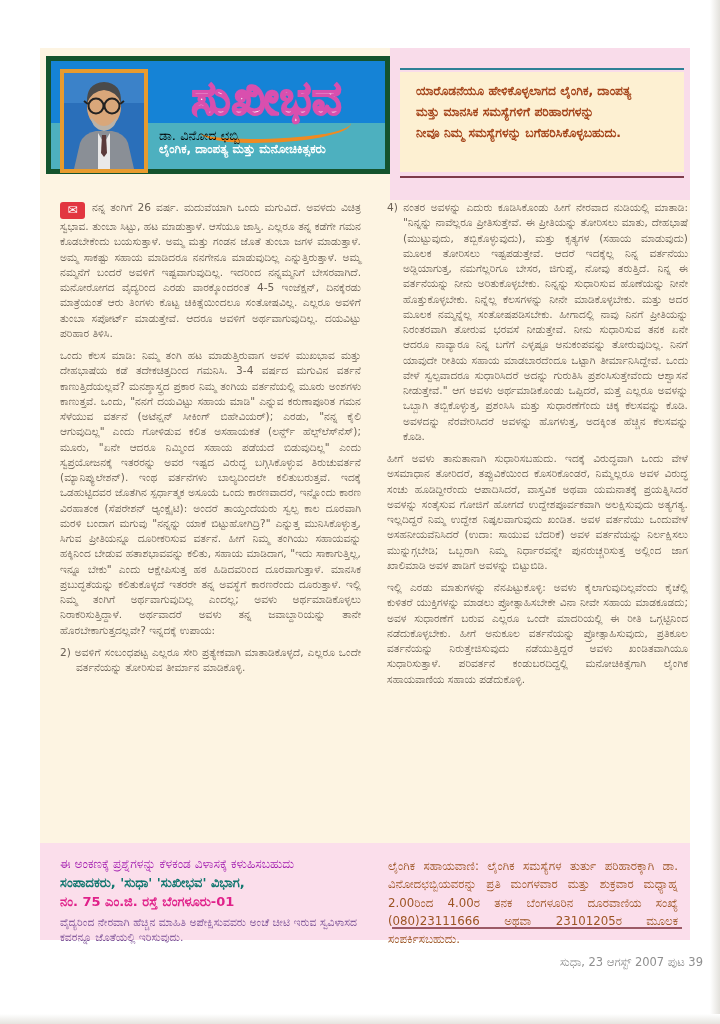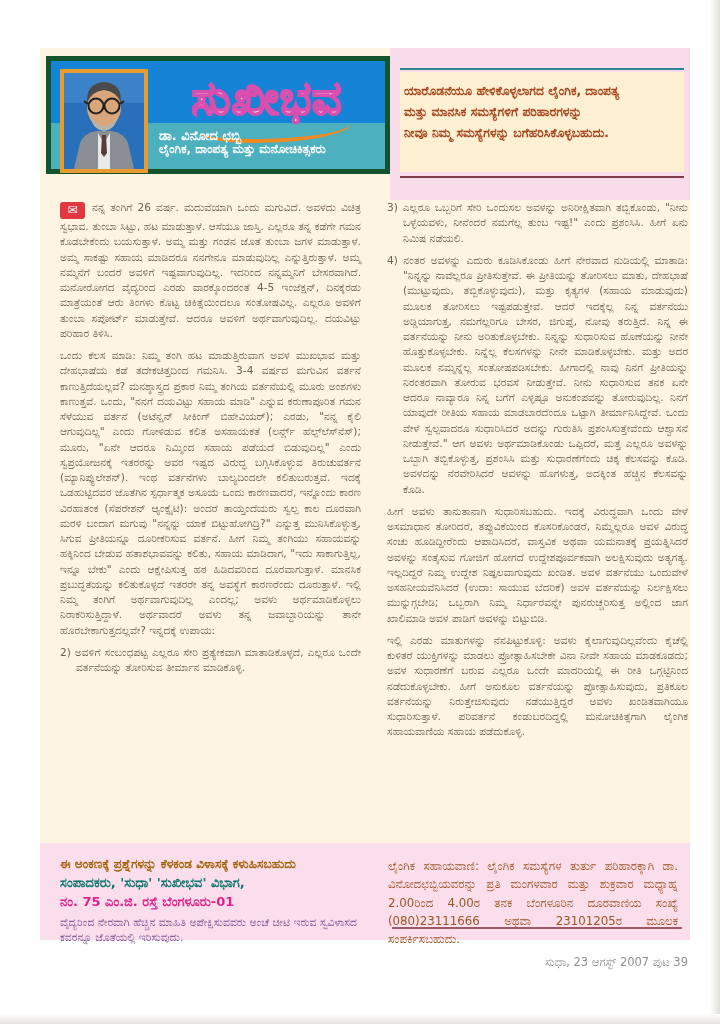--- a/index.html
+++ b/index.html
@@ -12,48 +12,48 @@
   .content-bg { position:absolute; left:40px; top:48px; width:650px; height:795px; background:#fdf4e2; }
 
   
   .masthead { position:absolute; left:46px; top:56px; width:344px; height:118px; background:#1583d6; border:5px solid #14532d; box-sizing:border-box; }
   .teal-band { position:absolute; left:0; right:0; bottom:0; height:46px; background:#4db0bf; }
   .photo-frame { position:absolute; left:9px; top:8px; width:88px; height:104px; border:4px solid #e89b2e; background:#2a6fba; box-sizing:border-box; z-index:3; }
   .photo-frame svg { display:block; width:100%; height:100%; }
   .mast-title { position:absolute; left:100px; top:4px; width:232px; height:66px; text-align:center; font-size:46px; font-weight:bold; color:#ffffff; letter-spacing:1px;
     -webkit-text-stroke:2px #d94fae; text-shadow:0 0 2px #d94fae; z-index:2; line-height:66px; }
   .swoosh { position:absolute; left:150px; top:52px; width:150px; height:26px; border-bottom:4px solid #f08a20; border-radius:0 0 80% 40%; z-index:1; }
-  .author-name { position:absolute; left:108px; bottom:25px; color:#ffffff; font-size:13px; font-weight:bold; z-index:2; }
+  .author-name { position:absolute; left:108px; bottom:25px; color:#000000; font-size:13px; font-weight:normal; z-index:2; }
   .author-title { position:absolute; left:108px; bottom:13px; color:#ffffff; font-size:12px; font-weight:bold; z-index:2; }
 
   
   .intro-panel { position:absolute; left:390px; top:48px; width:300px; height:152px; background:#f9dcea; }
   .intro-topline { position:absolute; left:10px; right:6px; top:20px; height:2px; background:#2e8196; }
-  .intro-card { position:absolute; left:10px; right:6px; top:24px; height:100px; background:#fdf0d2; padding:9px 12px 0 4px; box-sizing:border-box; }
+  .intro-card { position:absolute; left:10px; right:6px; top:24px; height:100px; background:#fdf0d2; padding:9px 12px 0 16px; box-sizing:border-box; }
   .intro-card div { color:#a34218; font-size:12.3px; font-weight:bold; line-height:1.72; }
   .intro-bottomline { position:absolute; left:10px; right:6px; bottom:22px; height:2px; background:#7e3b4a; }
 
   
   .body-cols { position:absolute; left:48px; top:200px; width:640px; height:642px; display:flex; gap:14px; overflow:hidden; }
   .col { width:313px; font-size:10.6px; line-height:1.44; color:#6b6156; text-align:justify; }
   .col p { margin:0 0 7px 12px; }
   .pt { padding-left:16px; text-indent:-16px; }
   .env { display:inline-block; width:25px; height:17px; background:#e23640; border-radius:3px; color:#ffffff; font-size:12px; line-height:16px; text-align:center; margin-right:7px; vertical-align:-3px; }
 
   
   .bottom-band { position:absolute; left:40px; top:843px; width:650px; height:97px; background:#fbdeeb; }
   .band-left { position:absolute; left:20px; top:14px; width:320px; }
-  .band-h  { color:#a16207; font-size:12.2px; font-weight:bold; margin-bottom:4px; }
+  .band-h  { color:#a21caf; font-size:12.2px; font-weight:normal; margin-bottom:4px; }
   .band-a1 { color:#0f766e; font-size:13px; font-weight:bold; margin-bottom:3px; }
   .band-a2 { color:#e0218a; font-size:13px; font-weight:bold; margin-bottom:5px; }
   .band-note { color:#7b5096; font-size:10.8px; line-height:1.4; }
   .band-right { position:absolute; left:348px; top:14px; width:290px; color:#9c5423; font-size:11.8px; line-height:1.55; text-align:justify; }
   .band-rule { position:absolute; left:352px; top:84px; width:290px; height:2px; background:#9c5a66; }
 
-  .page-footer { position:absolute; right:32px; top:955px; color:#8f8f8f; font-size:11.5px; }
+  .page-footer { position:absolute; right:17px; top:955px; color:#8f8f8f; font-size:11.5px; }
 </style>
 </head>
 <body>
 
 <div class="page">
 
   <div class="content-bg"></div>
 
   <div class="masthead">
     <div class="teal-band"></div>
@@ -90,21 +90,20 @@
     <div class="intro-bottomline"></div>
   </div>
 
   <div class="body-cols">
     <div class="col">
       <p><span class="env">✉</span><span>ನನ್ನ ತಂಗಿಗೆ 26 ವರ್ಷ. ಮದುವೆಯಾಗಿ ಒಂದು ಮಗುವಿದೆ. ಅವಳದು ವಿಚಿತ್ರ ಸ್ವಭಾವ. ತುಂಬಾ ಸಿಟ್ಟು, ಹಟ ಮಾಡುತ್ತಾಳೆ. ಆಸೆಯೂ ಜಾಸ್ತಿ. ಎಲ್ಲರೂ ತನ್ನ ಕಡೆಗೇ ಗಮನ ಕೊಡಬೇಕೆಂದು ಬಯಸುತ್ತಾಳೆ. ಅಮ್ಮ ಮತ್ತು ಗಂಡನ ಜೊತೆ ತುಂಬಾ ಜಗಳ ಮಾಡುತ್ತಾಳೆ. ಅಮ್ಮ ಸಾಕಷ್ಟು ಸಹಾಯ ಮಾಡಿದರೂ ನನಗೇನೂ ಮಾಡುವುದಿಲ್ಲ ಎನ್ನುತ್ತಿರುತ್ತಾಳೆ. ಅಮ್ಮ ನಮ್ಮನೆಗೆ ಬಂದರೆ ಅವಳಿಗೆ ಇಷ್ಟವಾಗುವುದಿಲ್ಲ. ಇದರಿಂದ ನನ್ನಮ್ಮನಿಗೆ ಬೇಸರವಾಗಿದೆ. ಮನೋರೋಗದ ವೈದ್ಯರಿಂದ ಎರಡು ವಾರಕ್ಕೊಂದರಂತೆ 4-5 ಇಂಜೆಕ್ಷನ್, ದಿನಕ್ಕೆರಡು ಮಾತ್ರೆಯಂತೆ ಆರು ತಿಂಗಳು ಕೊಟ್ಟ ಚಿಕಿತ್ಸೆಯಿಂದಲೂ ಸಂತೋಷವಿಲ್ಲ. ಎಲ್ಲರೂ ಅವಳಿಗೆ ತುಂಬಾ ಸಪೋರ್ಟ್ ಮಾಡುತ್ತೇವೆ. ಆದರೂ ಅವಳಿಗೆ ಅರ್ಥವಾಗುವುದಿಲ್ಲ. ದಯವಿಟ್ಟು ಪರಿಹಾರ ತಿಳಿಸಿ.</span></p>
       <p>ಒಂದು ಕೆಲಸ ಮಾಡಿ: ನಿಮ್ಮ ತಂಗಿ ಹಟ ಮಾಡುತ್ತಿರುವಾಗ ಅವಳ ಮುಖಭಾವ ಮತ್ತು ದೇಹಭಾಷೆಯ ಕಡೆ ತದೇಕಚಿತ್ತದಿಂದ ಗಮನಿಸಿ. 3-4 ವರ್ಷದ ಮಗುವಿನ ವರ್ತನೆ ಕಾಣುತ್ತಿದೆಯಲ್ಲವೆ? ಮನಶ್ಶಾಸ್ತ್ರದ ಪ್ರಕಾರ ನಿಮ್ಮ ತಂಗಿಯ ವರ್ತನೆಯಲ್ಲಿ ಮೂರು ಅಂಶಗಳು ಕಾಣುತ್ತವೆ. ಒಂದು, "ನನಗೆ ದಯವಿಟ್ಟು ಸಹಾಯ ಮಾಡಿ" ಎನ್ನುವ ಕರುಣಾಪೂರಿತ ಗಮನ ಸೆಳೆಯುವ ವರ್ತನೆ (ಅಟೆನ್ಷನ್ ಸೀಕಿಂಗ್ ಬಿಹೇವಿಯರ್); ಎರಡು, "ನನ್ನ ಕೈಲಿ ಆಗುವುದಿಲ್ಲ" ಎಂದು ಗೋಳಿಡುವ ಕಲಿತ ಅಸಹಾಯಕತೆ (ಲರ್ನ್ಡ್ ಹೆಲ್ಪ್‌ಲೆಸ್‌ನೆಸ್); ಮೂರು, "ಏನೇ ಆದರೂ ನಿಮ್ಮಿಂದ ಸಹಾಯ ಪಡೆಯದೆ ಬಿಡುವುದಿಲ್ಲ" ಎಂದು ಸ್ವಪ್ರಯೋಜನಕ್ಕೆ ಇತರರನ್ನು ಅವರ ಇಷ್ಟದ ವಿರುದ್ಧ ಬಗ್ಗಿಸಿಕೊಳ್ಳುವ ತಿರುಚುವರ್ತನೆ (ಮ್ಯಾನಿಪ್ಯುಲೇಶನ್). ಇಂಥ ವರ್ತನೆಗಳು ಬಾಲ್ಯದಿಂದಲೇ ಕಲಿತುಬರುತ್ತವೆ. ಇದಕ್ಕೆ ಒಡಹುಟ್ಟಿದವರ ಜೊತೆಗಿನ ಸ್ಪರ್ಧಾತ್ಮಕ ಅಸೂಯೆ ಒಂದು ಕಾರಣವಾದರೆ, ಇನ್ನೊಂದು ಕಾರಣ ವಿರಹಾತಂಕ (ಸೆಪರೇಶನ್ ಆ್ಯಂಕ್ಸೈಟಿ): ಅಂದರೆ ತಾಯ್ತಂದೆಯರು ಸ್ವಲ್ಪ ಕಾಲ ದೂರವಾಗಿ ಮರಳಿ ಬಂದಾಗ ಮಗುವು "ನನ್ನನ್ನು ಯಾಕೆ ಬಿಟ್ಟುಹೋಗಿದ್ರಿ?" ಎನ್ನುತ್ತ ಮುನಿಸಿಕೊಳ್ಳುತ್ತ, ಸಿಗುವ ಪ್ರೀತಿಯನ್ನೂ ದೂರೀಕರಿಸುವ ವರ್ತನೆ. ಹೀಗೆ ನಿಮ್ಮ ತಂಗಿಯು ಸಹಾಯವನ್ನು ಹಕ್ಕಿನಿಂದ ಬೇಡುವ ಹತಾಶಭಾವವನ್ನು ಕಲಿತು, ಸಹಾಯ ಮಾಡಿದಾಗ, "ಇದು ಸಾಕಾಗುತ್ತಿಲ್ಲ, ಇನ್ನೂ ಬೇಕು" ಎಂದು ಆಕ್ಷೇಪಿಸುತ್ತ ಹಠ ಹಿಡಿದವರಿಂದ ದೂರವಾಗುತ್ತಾಳೆ. ಮಾನಸಿಕ ಪ್ರಬುದ್ಧತೆಯನ್ನು ಕಲಿತುಕೊಳ್ಳದೆ ಇತರರೇ ತನ್ನ ಅವಸ್ಥೆಗೆ ಕಾರಣರೆಂದು ದೂರುತ್ತಾಳೆ. ಇಲ್ಲಿ ನಿಮ್ಮ ತಂಗಿಗೆ ಅರ್ಥವಾಗುವುದಿಲ್ಲ ಎಂದಲ್ಲ; ಅವಳು ಅರ್ಥಮಾಡಿಕೊಳ್ಳಲು ನಿರಾಕರಿಸುತ್ತಿದ್ದಾಳೆ. ಅರ್ಥವಾದರೆ ಅವಳು ತನ್ನ ಜವಾಬ್ದಾರಿಯನ್ನು ತಾನೇ ಹೊರಬೇಕಾಗುತ್ತದಲ್ಲವೇ? ಇನ್ನದಕ್ಕೆ ಉಪಾಯ:</p>
       <p class="pt">2) ಅವಳಿಗೆ ಸಂಬಂಧಪಟ್ಟ ಎಲ್ಲರೂ ಸೇರಿ ಪ್ರತ್ಯೇಕವಾಗಿ ಮಾತಾಡಿಕೊಳ್ಳದೆ, ಎಲ್ಲರೂ ಒಂದೇ ವರ್ತನೆಯನ್ನು ತೋರಿಸುವ ತೀರ್ಮಾನ ಮಾಡಿಕೊಳ್ಳಿ.</p>
     </div>
     <div class="col">
-      <p class="pt">3) ಎಲ್ಲರೂ ಒಬ್ಬರಿಗೆ ಸೇರಿ ಒಂದುಸಲ ಅವಳನ್ನು ಅನಿರೀಕ್ಷಿತವಾಗಿ ತಬ್ಬಿಕೊಂಡು, "ನೀನು ಒಳ್ಳೆಯವಳು, ನೀನೆಂದರೆ ನಮಗೆಲ್ಲ ತುಂಬ ಇಷ್ಟ!" ಎಂದು ಪ್ರಶಂಸಿಸಿ. ಹೀಗೆ ಏನು ನಿಮಿಷ ನಡೆಯಲಿ.</p>
       <p class="pt">4) ನಂತರ ಅವಳನ್ನು ಎದುರು ಕೂಡಿಸಿಕೊಂಡು ಹೀಗೆ ನೇರವಾದ ನುಡಿಯಲ್ಲಿ ಮಾತಾಡಿ: "ನಿನ್ನನ್ನು ನಾವೆಲ್ಲರೂ ಪ್ರೀತಿಸುತ್ತೇವೆ. ಈ ಪ್ರೀತಿಯನ್ನು ತೋರಿಸಲು ಮಾತು, ದೇಹಭಾಷೆ (ಮುಟ್ಟುವುದು, ತಬ್ಬಿಕೊಳ್ಳುವುದು), ಮತ್ತು ಕೃತ್ಯಗಳ (ಸಹಾಯ ಮಾಡುವುದು) ಮೂಲಕ ತೋರಿಸಲು ಇಷ್ಟಪಡುತ್ತೇವೆ. ಆದರೆ ಇದಕ್ಕೆಲ್ಲ ನಿನ್ನ ವರ್ತನೆಯು ಅಡ್ಡಿಯಾಗುತ್ತ, ನಮಗೆಲ್ಲರಿಗೂ ಬೇಸರ, ಜಿಗುಪ್ಸೆ, ನೋವು ತರುತ್ತಿದೆ. ನಿನ್ನ ಈ ವರ್ತನೆಯನ್ನು ನೀನು ಅರಿತುಕೊಳ್ಳಬೇಕು. ನಿನ್ನನ್ನು ಸುಧಾರಿಸುವ ಹೊಣೆಯನ್ನು ನೀನೇ ಹೊತ್ತುಕೊಳ್ಳಬೇಕು. ನಿನ್ನೆಲ್ಲ ಕೆಲಸಗಳನ್ನು ನೀನೇ ಮಾಡಿಕೊಳ್ಳಬೇಕು. ಮತ್ತು ಅದರ ಮೂಲಕ ನಮ್ಮನ್ನೆಲ್ಲ ಸಂತೋಷಪಡಿಸಬೇಕು. ಹೀಗಾದಲ್ಲಿ ನಾವು ನಿನಗೆ ಪ್ರೀತಿಯನ್ನು ನಿರಂತರವಾಗಿ ತೋರುವ ಭರವಸೆ ನೀಡುತ್ತೇವೆ. ನೀನು ಸುಧಾರಿಸುವ ತನಕ ಏನೇ ಆದರೂ ನಾವ್ಯಾರೂ ನಿನ್ನ ಬಗೆಗೆ ಎಳ್ಳಷ್ಟೂ ಅನುಕಂಪವನ್ನು ತೋರುವುದಿಲ್ಲ. ನಿನಗೆ ಯಾವುದೇ ರೀತಿಯ ಸಹಾಯ ಮಾಡಬಾರದೆಂದೂ ಒಟ್ಟಾಗಿ ತೀರ್ಮಾನಿಸಿದ್ದೇವೆ. ಒಂದು ವೇಳೆ ಸ್ವಲ್ಪವಾದರೂ ಸುಧಾರಿಸಿದರೆ ಅದನ್ನು ಗುರುತಿಸಿ ಪ್ರಶಂಸಿಸುತ್ತೇವೆಂದು ಆಶ್ವಾಸನೆ ನೀಡುತ್ತೇವೆ." ಆಗ ಅವಳು ಅರ್ಥಮಾಡಿಕೊಂಡು ಒಪ್ಪಿದರೆ, ಮತ್ತೆ ಎಲ್ಲರೂ ಅವಳನ್ನು ಒಬ್ಬಾಗಿ ತಬ್ಬಿಕೊಳ್ಳುತ್ತ, ಪ್ರಶಂಸಿಸಿ ಮತ್ತು ಸುಧಾರಣೆಗೆಂದು ಚಿಕ್ಕ ಕೆಲಸವನ್ನು ಕೊಡಿ. ಅವಳದನ್ನು ನೆರವೇರಿಸಿದರೆ ಅವಳನ್ನು ಹೊಗಳುತ್ತ, ಅದಕ್ಕಿಂತ ಹೆಚ್ಚಿನ ಕೆಲಸವನ್ನು ಕೊಡಿ.</p>
       <p>ಹೀಗೆ ಅವಳು ತಾನುತಾನಾಗಿ ಸುಧಾರಿಸಬಹುದು. ಇದಕ್ಕೆ ವಿರುದ್ಧವಾಗಿ ಒಂದು ವೇಳೆ ಅಸಮಾಧಾನ ತೋರಿದರೆ, ತಪ್ಪುವಿಕೆಯಿಂದ ಕೊಸರಿಕೊಂಡರೆ, ನಿಮ್ಮೆಲ್ಲರೂ ಅವಳ ವಿರುದ್ಧ ಸಂಚು ಹೂಡಿದ್ದೀರೆಂದು ಆಪಾದಿಸಿದರೆ, ವಾಸ್ತವಿಕ ಅಥವಾ ಯಮನಾತಕ್ಕೆ ಪ್ರಯತ್ನಿಸಿದರೆ ಅವಳನ್ನು ಸಂತೈಸುವ ಗೋಜಿಗೆ ಹೋಗದೆ ಉದ್ದೇಶಪೂರ್ವಕವಾಗಿ ಅಲಕ್ಷಿಸುವುದು ಅತ್ಯಗತ್ಯ. ಇಲ್ಲದಿದ್ದರೆ ನಿಮ್ಮ ಉದ್ದೇಶ ನಿಷ್ಫಲವಾಗುವುದು ಖಂಡಿತ. ಅವಳ ವರ್ತನೆಯು ಒಂದುವೇಳೆ ಅಸಹನೀಯವೆನಿಸಿದರೆ (ಉದಾ: ಸಾಯುವ ಬೆದರಿಕೆ) ಅವಳ ವರ್ತನೆಯನ್ನು ನಿರ್ಲಕ್ಷಿಸಲು ಮುನ್ನುಗ್ಗಬೇಡಿ; ಒಬ್ಬರಾಗಿ ನಿಮ್ಮ ನಿರ್ಧಾರವನ್ನೇ ಪುನರುಚ್ಚರಿಸುತ್ತ ಅಲ್ಲಿಂದ ಜಾಗ ಖಾಲಿಮಾಡಿ ಅವಳ ಪಾಡಿಗೆ ಅವಳನ್ನು ಬಿಟ್ಟುಬಿಡಿ.</p>
       <p>ಇಲ್ಲಿ ಎರಡು ಮಾತುಗಳನ್ನು ನೆನಪಿಟ್ಟುಕೊಳ್ಳಿ: ಅವಳು ಕೈಲಾಗುವುದಿಲ್ಲವೆಂದು ಕೈಚೆಲ್ಲಿ ಕುಳಿತರೆ ಯುಕ್ತಿಗಳನ್ನು ಮಾಡಲು ಪ್ರೋತ್ಸಾಹಿಸಬೇಕೇ ವಿನಾ ನೀವೇ ಸಹಾಯ ಮಾಡಕೂಡದು; ಅವಳ ಸುಧಾರಣೆಗೆ ಬರುವ ಎಲ್ಲರೂ ಒಂದೇ ಮಾದರಿಯಲ್ಲಿ ಈ ರೀತಿ ಒಗ್ಗಟ್ಟಿನಿಂದ ನಡೆದುಕೊಳ್ಳಬೇಕು. ಹೀಗೆ ಅನುಕೂಲ ವರ್ತನೆಯನ್ನು ಪ್ರೋತ್ಸಾಹಿಸುವುದು, ಪ್ರತಿಕೂಲ ವರ್ತನೆಯನ್ನು ನಿರುತ್ತೇಜಿಸುವುದು ನಡೆಯುತ್ತಿದ್ದರೆ ಅವಳು ಖಂಡಿತವಾಗಿಯೂ ಸುಧಾರಿಸುತ್ತಾಳೆ. ಪರಿವರ್ತನೆ ಕಂಡುಬರದಿದ್ದಲ್ಲಿ ಮನೋಚಿಕಿತ್ಸೆಗಾಗಿ ಲೈಂಗಿಕ ಸಹಾಯವಾಣಿಯ ಸಹಾಯ ಪಡೆದುಕೊಳ್ಳಿ.</p>
     </div>
   </div>
 
   <div class="bottom-band">
     <div class="band-left">
       <div class="band-h">ಈ ಅಂಕಣಕ್ಕೆ ಪ್ರಶ್ನೆಗಳನ್ನು ಕೆಳಕಂಡ ವಿಳಾಸಕ್ಕೆ ಕಳುಹಿಸಬಹುದು</div>
       <div class="band-a1">ಸಂಪಾದಕರು, 'ಸುಧಾ' 'ಸುಖೀಭವ' ವಿಭಾಗ,</div>

